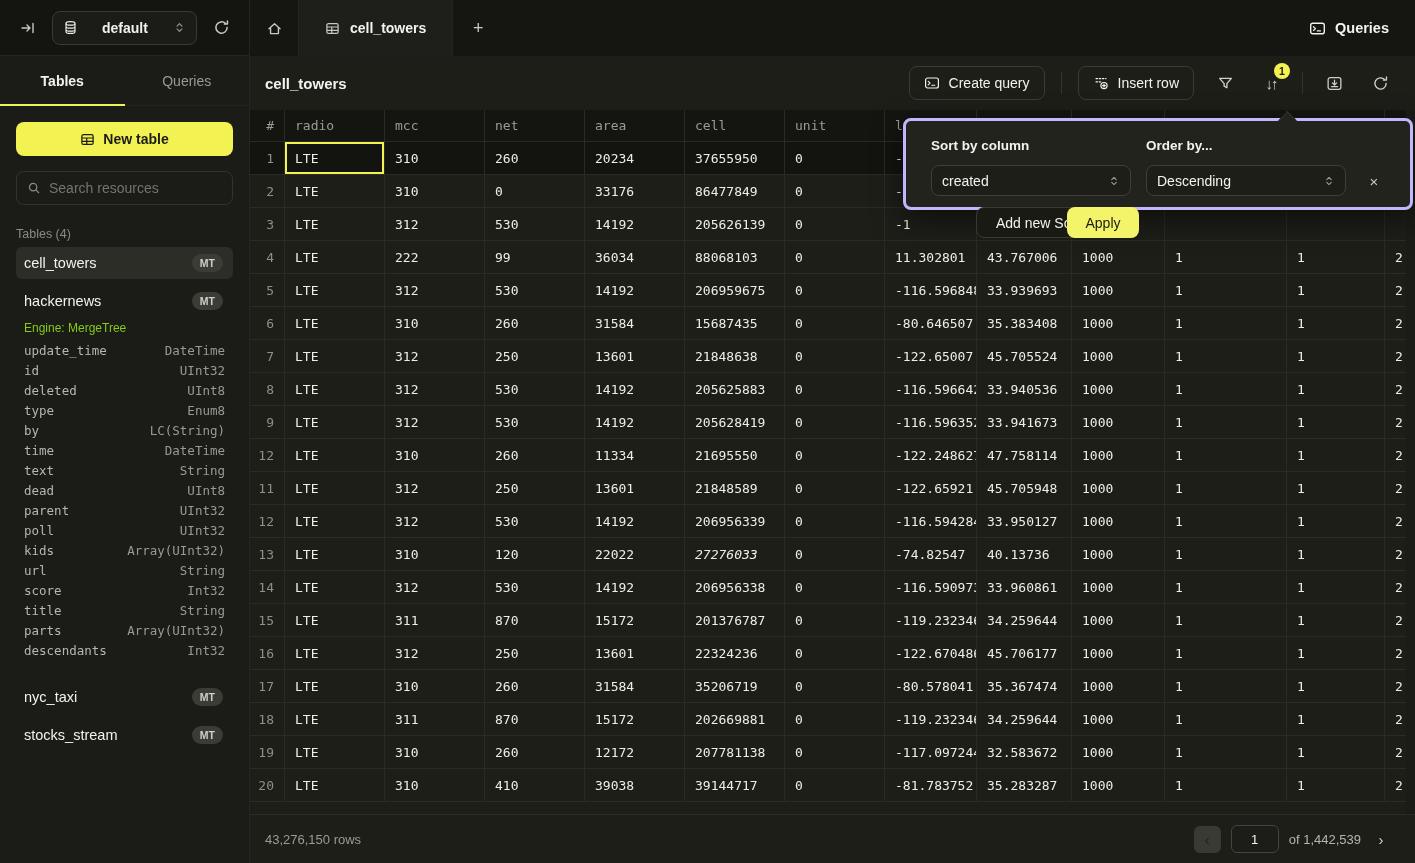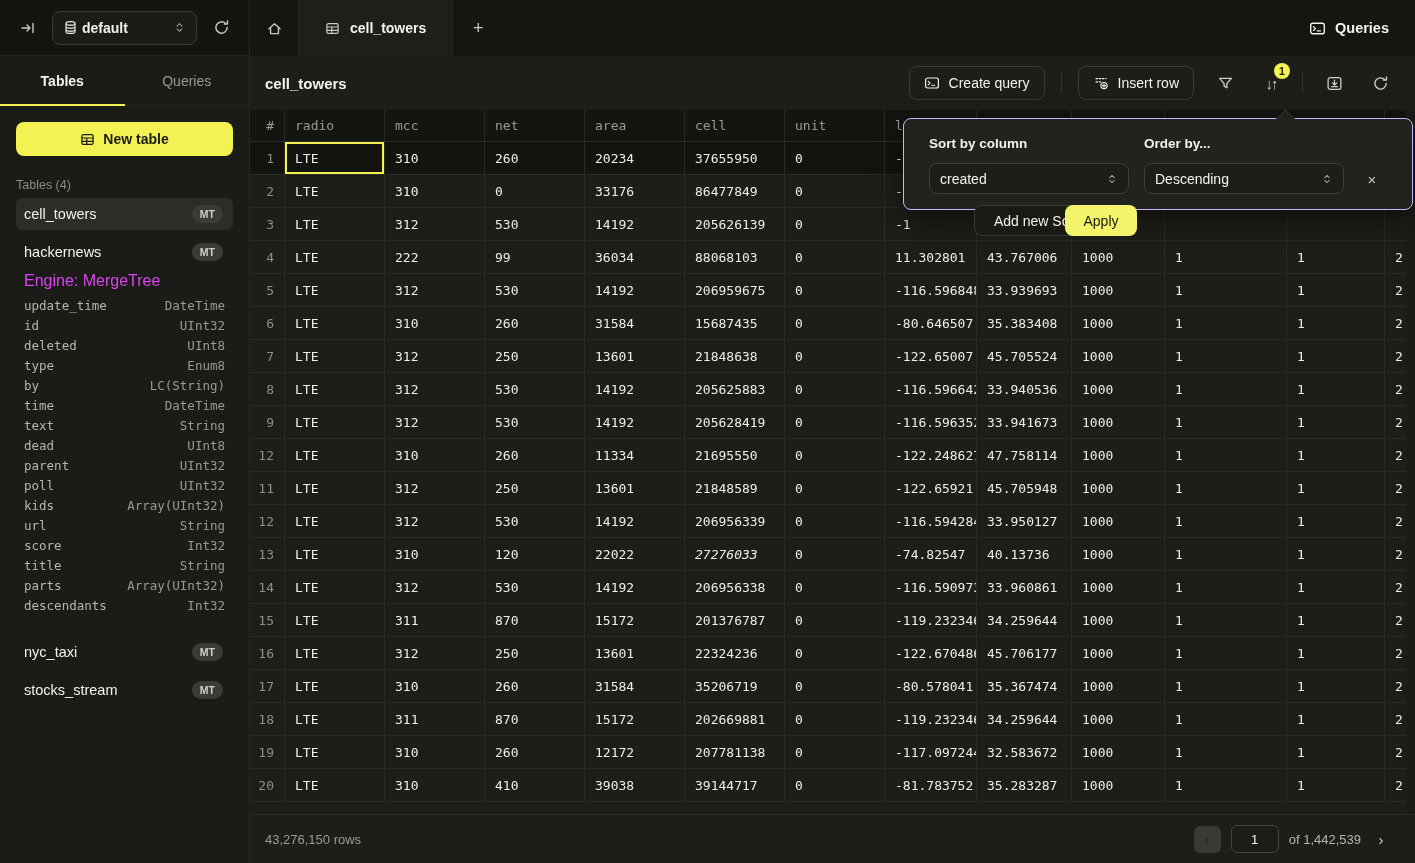--- a/index.html
+++ b/index.html
@@ -4,37 +4,37 @@
 <style>
   * { box-sizing: border-box; margin: 0; padding: 0; }
   html,body { width:1415px; height:863px; overflow:hidden; background:#111; }
   body { font-family:"Liberation Sans", sans-serif; color:#eeeeea; }
   .app { position:relative; width:1415px; height:863px; background:#1e1e19; overflow:hidden; }
 
   
   .sidebar { position:absolute; left:0; top:0; width:250px; height:863px; background:#1b1b17; border-right:1px solid #262621; display:flex; flex-direction:column; }
   .sidebar-top { height:56px; background:#141411; display:flex; align-items:center; gap:10px; padding:0 14px; border-bottom:1px solid #242420; flex:0 0 auto; }
   .icon-btn { display:flex; align-items:center; justify-content:center; width:28px; height:28px; color:#c9c9c2; cursor:pointer; border-radius:6px; flex:0 0 auto; }
-  .db-select { flex:1; height:34px; border:1px solid #3a3a34; border-radius:8px; display:flex; align-items:center; gap:4px; padding:0 10px; color:#f0f0ec; font-size:14px; font-weight:600; cursor:pointer; background:#1b1b17; }
+  .db-select { flex:1; height:34px; border:1px solid #3a3a34; border-radius:8px; display:flex; align-items:center; gap:24px; padding:0 10px; color:#f0f0ec; font-size:14px; font-weight:600; cursor:pointer; background:#1b1b17; }
   .db-select .grow { flex:1; }
   .sidebar-tabs { display:flex; height:50px; flex:0 0 auto; border-bottom:1px solid #242420; }
   .sidebar-tab { flex:1; display:flex; align-items:center; justify-content:center; font-size:14px; color:#9a9a92; cursor:pointer; position:relative; }
   .sidebar-tab.active { color:#f2f2ee; font-weight:600; }
   .sidebar-tab.active::after { content:""; position:absolute; left:0; right:0; bottom:-1px; height:2px; background:#f2f252; }
   .sidebar-body { flex:1; padding:16px; overflow:hidden; }
   .new-table-btn { width:100%; height:34px; background:#f2f252; border:none; border-radius:8px; color:#1b1b14; font-size:14px; font-weight:600; display:flex; align-items:center; justify-content:center; gap:8px; cursor:pointer; font-family:inherit; }
   .search-box { margin-top:15px; height:34px; border:1px solid #33332e; border-radius:8px; display:flex; align-items:center; gap:8px; padding:0 10px; color:#75756d; }
   .search-box input { background:transparent; border:none; outline:none; color:#d9d9d2; font-size:14px; width:100%; font-family:inherit; }
   .search-box input::placeholder { color:#75756d; }
   .section-label { margin:22px 0 6px 0; font-size:12.5px; color:#8b8b84; }
   .tbl-item { height:32px; display:flex; align-items:center; justify-content:space-between; padding:0 10px 0 8px; border-radius:6px; cursor:pointer; margin-top:6px; }
   .tbl-item.selected { background:#2d2d28; }
   .tbl-item .tname { font-size:14.5px; color:#f2f2ee; font-weight:500; }
   .mt-badge { background:#3c3c36; color:#cfcfc8; font-size:10.5px; font-weight:600; border-radius:9px; padding:3px 8px; }
-  .engine-label { font-size:16px; color:#d946ef; padding:4px 8px 6px 8px; }
+  .engine-label { font-size:12px; color:#84cc16; padding:4px 8px 6px 8px; }
   .schema-row { display:flex; justify-content:space-between; padding:0 8px; line-height:20px; font-family:"DejaVu Sans Mono", monospace; font-size:12.5px; }
   .schema-row .cname { color:#b7b7af; }
   .schema-row .ctype { color:#9a9a92; }
   .schema-gap { height:14px; }
 
   
   .topbar { position:absolute; left:250px; top:0; width:1165px; height:56px; background:#151511; display:flex; align-items:center; }
   .home-btn { width:48px; height:56px; display:flex; align-items:center; justify-content:center; color:#c9c9c2; cursor:pointer; }
   .doc-tab { height:56px; background:#1e1e1a; display:flex; align-items:center; gap:10px; padding:0 26px; color:#f2f2ee; font-size:14px; font-weight:600; cursor:pointer; border-left:1px solid #242420; border-right:1px solid #242420; }
   .plus-btn { width:50px; height:56px; display:flex; align-items:center; justify-content:center; color:#c9c9c2; font-size:18px; cursor:pointer; }
@@ -54,21 +54,21 @@
   .grid-row { display:flex; height:33px; }
   .grid-row.head { height:32px; background:#141410; }
   .grid-row.r0 { background:#131310; }
   .cell { flex:0 0 auto; display:flex; align-items:center; padding:0 10px; font-family:"DejaVu Sans Mono", monospace; font-size:13px; color:#eeeee8; border-right:1px solid #2b2b26; border-bottom:1px solid #2b2b26; white-space:nowrap; overflow:hidden; }
   .grid-row.head .cell { color:#9c9c94; border-bottom:1px solid #2b2b26; }
   .cell.rownum { justify-content:flex-end; color:#8f8f88; }
   .cell.sel { box-shadow: inset 0 0 0 2px #f2f252; }
   .scroll-strip { position:absolute; right:0; top:110px; width:9px; height:704px; background:#1b1b17; }
 
   
-  .sort-popup { position:absolute; left:903px; top:118px; width:510px; height:92px; background:#23231e; border:1px solid #c4b5fd; border-radius:8px; box-shadow:0 10px 30px rgba(0,0,0,.55); z-index:20; }
+  .sort-popup { position:absolute; left:903px; top:118px; width:510px; height:92px; background:#23231e; border:3px solid #c4b5fd; border-radius:8px; box-shadow:0 10px 30px rgba(0,0,0,.55); z-index:20; }
   .sort-popup .caret { position:absolute; top:-7px; left:375px; width:13px; height:13px; background:#23231e; border-left:1px solid #32322c; border-top:1px solid #32322c; transform:rotate(45deg); }
   .pop-label { position:absolute; font-size:13.5px; font-weight:700; color:#f2f2ee; }
   .pop-select { position:absolute; height:31px; width:200px; border:1px solid #3f3f39; border-radius:8px; background:#1e1e19; display:flex; align-items:center; padding:0 10px; font-size:14px; color:#f2f2ee; cursor:pointer; }
   .pop-select .grow { flex:1; }
   .pop-btn { position:absolute; height:31px; border-radius:8px; font-size:14px; font-weight:500; display:flex; align-items:center; justify-content:center; cursor:pointer; font-family:inherit; }
   .pop-btn.dark { border:1px solid #3a3a35; background:#1a1a15; color:#f2f2ee; width:124px;margin-left:45px; }
   .pop-btn.accent { background:#f4f46a; border:none; color:#1b1b14; width:72px; }
   .pop-close { position:absolute; left:458px; top:50px; width:20px; height:20px; display:flex; align-items:center; justify-content:center; color:#c9c9c3; font-size:15px; cursor:pointer; }
 
   
@@ -129,20 +129,29 @@
       <button class="new-table-btn">
         <span>
           <svg width="15" height="15" viewBox="0 0 16 16">
               <rect x="2" y="2.8" width="12" height="10.4" rx="1.6" fill="none" stroke="#1b1b14" stroke-width="1.3"></rect>
               <path d="M2 6.4h12M2 9.9h12M7.2 6.4v6.8" fill="none" stroke="#1b1b14" stroke-width="1.3"></path>
             </svg>
         </span>
         <span>New table</span>
       </button>
 
+      <div class="search-box">
+        <span>
+          <svg width="14" height="14" viewBox="0 0 16 16">
+              <circle cx="7" cy="7" r="4.2" fill="none" stroke="#8b8b84" stroke-width="1.4"></circle>
+              <path d="m10.2 10.2 3.2 3.2" stroke="#8b8b84" stroke-width="1.4" stroke-linecap="round"></path>
+            </svg>
+        </span>
+        <input placeholder="Search resources" style="">
+      </div>
 
       <div class="section-label">Tables (4)</div>
 
       <div id="tables-list">
           <div class="tbl-item selected">
             <span class="tname">cell_towers</span>
             <span class="mt-badge">MT</span>
           </div>
           <div class="tbl-item">
             <span class="tname">hackernews</span>

